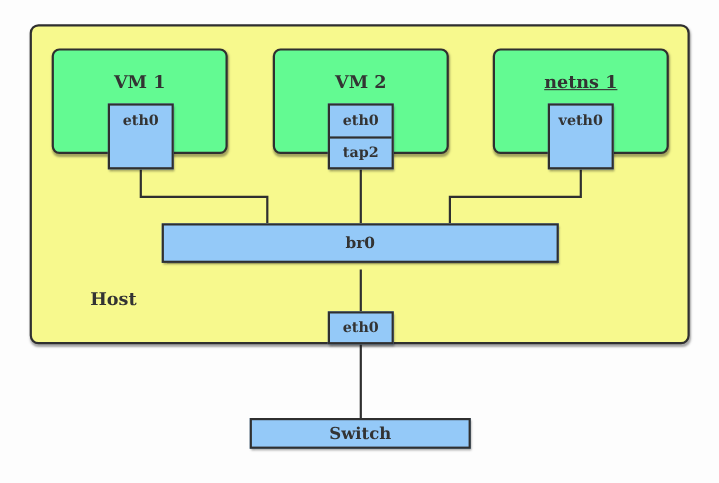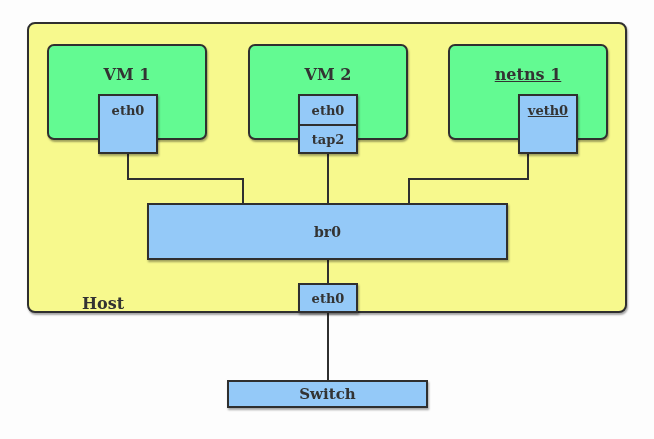--- a/index.html
+++ b/index.html
@@ -24,51 +24,51 @@
     box-shadow:1px 2px 2px rgba(0,0,0,0.35);
   }
   .host{
     left:27px;top:22px;width:600px;height:291px;
     background:var(--host-fill);
     border-radius:8px;
   }
   .host-label{
     position:absolute;
     left:82px;top:262px;
-    font-size:16px;font-weight:bold;margin-top:32px;
+    font-size:16px;font-weight:bold;
   }
   .group{
     top:44px;width:160px;height:96px;
     background:var(--group-fill);
     border-radius:7px;
   }
   .group-label{
     display:block;
     text-align:center;
     margin-top:19px;
     font-size:16px;font-weight:bold;
   }
   .g1{left:47px;} .g2{left:248px;} .g3{left:448px;text-decoration:underline;}
   .iface-stack{
     top:94px;width:60px;height:60px;
     background:var(--node-fill);
   }
-  .s1{left:98px;} .s2{left:298px;} .s3{left:518px;text-decoration:underline;}
+  .s1{left:98px;} .s2{left:298px;} .s3{left:498px;}
   .iface-cell{
     height:28px;
     display:flex;align-items:center;justify-content:center;
     font-size:13px;font-weight:bold;
   }
   .iface-cell.lower{border-top:2px solid var(--border);}
   .hbox{
     background:var(--node-fill);
     display:flex;align-items:center;justify-content:center;
     font-size:14px;font-weight:bold;
   }
-  .bridge{left:147px;top:203px;width:361px;height:57px;}
+  .bridge{left:147px;top:203px;width:361px;height:36px;}
   .host-eth{left:298px;top:283px;width:60px;height:30px;font-size:13px;}
   .switch{left:227px;top:380px;width:201px;height:28px;font-size:15px;}
   .wires{
     position:absolute;left:0;top:0;
     pointer-events:none;
   }
   .wires polyline{
     fill:none;
     stroke:var(--border);
     stroke-width:2;

